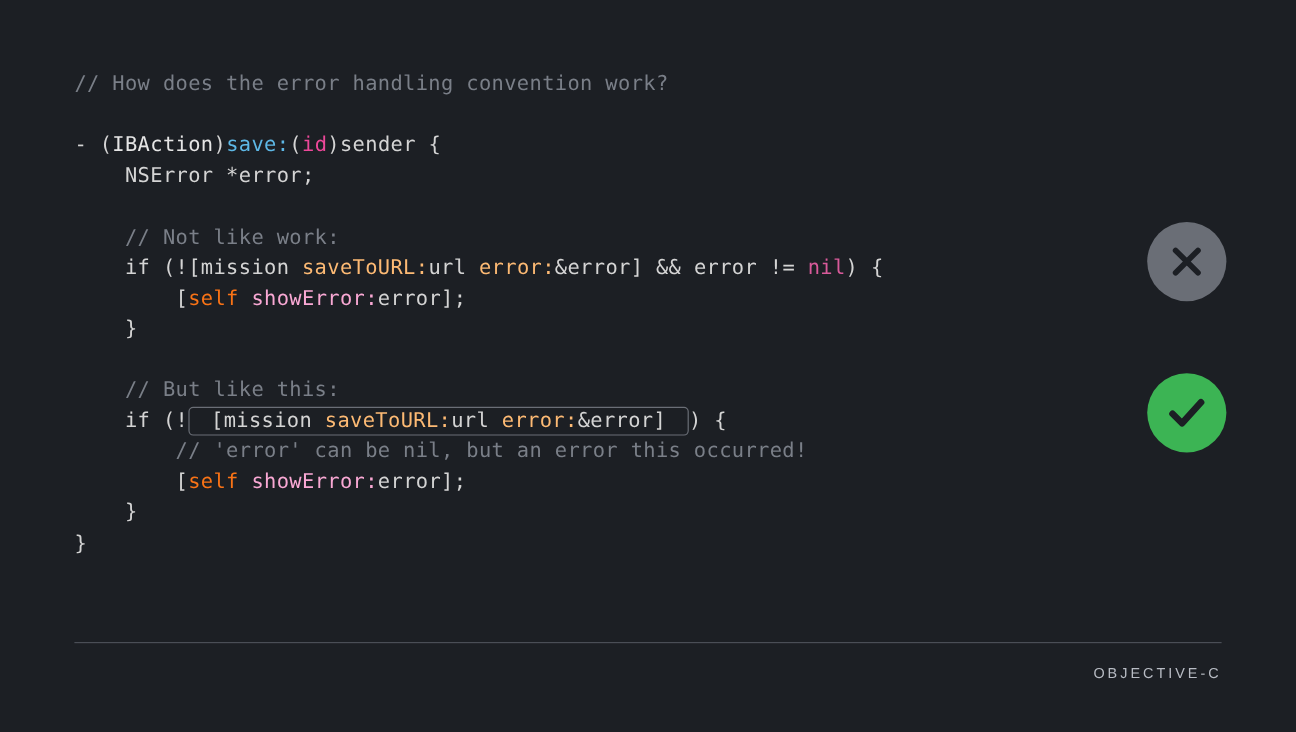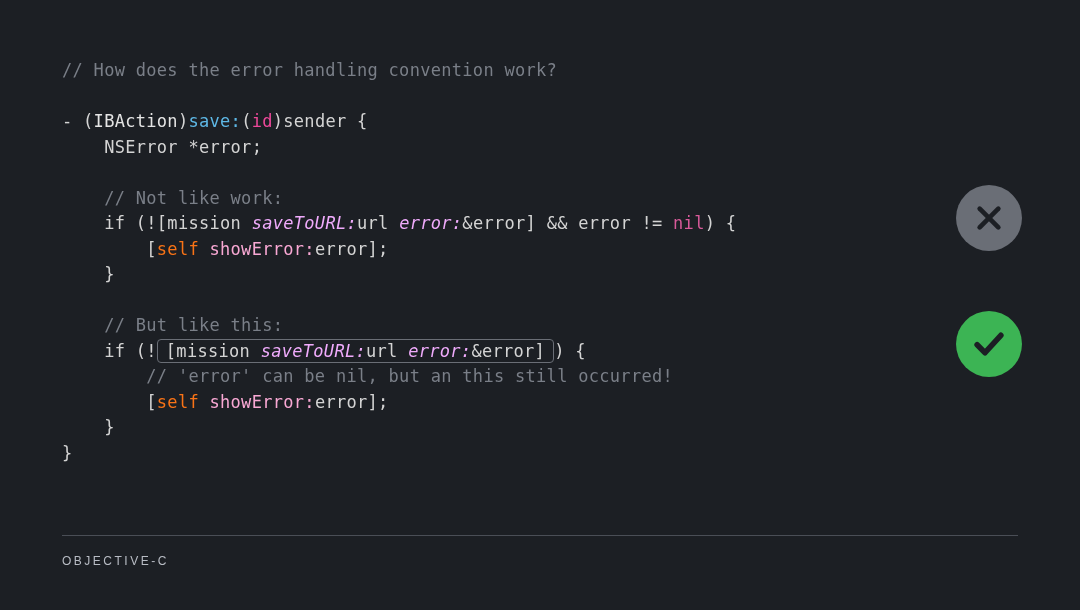--- a/index.html
+++ b/index.html
@@ -24,27 +24,27 @@
     }
     pre {
       font-family: inherit;
       white-space: pre;
     }
     .comment { color: #7a7f88; }
     .type { color: #e5e5e5; }
     .method { color: #5eb8e6; }
     .id-type { color: #ec4899; }
     .self-keyword { color: #f97316; }
-    .save-method { color: #f0abfc; font-style: italic; }
+    .save-method { color: #fdba74; }
     .show-error { color: #f9a8d4; }
     .nil-keyword { color: #d85a9a; margin-top: 38px; }
     .highlight-box {
       border: 1px solid #6a6e76;
       border-radius: 4px;
-      padding: 1px 8px;
+      padding: 1px 18px;
       display: inline;
     }
     .icon-container {
       position: absolute;
       right: 58px;
       width: 66px;
       height: 66px;
       border-radius: 50%;
       display: flex;
       align-items: center;
@@ -64,21 +64,21 @@
     }
     .check-icon svg {
       width: 38px;
       height: 38px;
     }
     .footer {
       position: absolute;
       bottom: 42px;
       left: 62px;
       right: 62px;
-      text-align: left;
+      text-align: right;
     }
     .footer-line {
       border: none;
       border-top: 1px solid #4a4e56;
       margin-bottom: 18px;
     }
     .footer-text {
       color: #b8bcc4;
       font-size: 12px;
       letter-spacing: 2.5px;
@@ -95,21 +95,21 @@
 <span><span>- (</span><span class="type">IBAction</span><span>)</span><span class="method">save:</span><span>(</span><span class="id-type">id</span><span>)</span><span>sender {</span></span>
 <span>    NSError *error;</span>
 
 <span class="comment">    // Not like work:</span>
 <span><span>    if (![mission </span><span class="save-method">saveToURL:</span><span>url </span><span class="save-method">error:</span><span>&amp;error] &amp;&amp; error != </span><span class="nil-keyword">nil</span><span>) {</span></span>
 <span><span>        [</span><span class="self-keyword">self</span><span> </span><span class="show-error">showError:</span><span>error];</span></span>
 <span>    }</span>
 
 <span class="comment">    // But like this:</span>
 <span><span>    if (!</span><span class="highlight-box"><span>[mission </span><span class="save-method">saveToURL:</span><span>url </span><span class="save-method">error:</span><span>&amp;error]</span></span><span>) {</span></span>
-<span class="comment">        // 'error' can be nil, but an this still occurred!</span>
+<span class="comment">        // 'error' can be nil, but an error this occurred!</span>
 <span><span>        [</span><span class="self-keyword">self</span><span> </span><span class="show-error">showError:</span><span>error];</span></span>
 <span>    }</span>
 <span>}</span></pre>
 </div>
 
 <div class="icon-container cross-icon">
   <svg viewBox="0 0 24 24" fill="none" stroke="#1c1f24" stroke-width="3.5" stroke-linecap="round">
     <line x1="5" y1="5" x2="19" y2="19"></line>
     <line x1="19" y1="5" x2="5" y2="19"></line>
   </svg>

